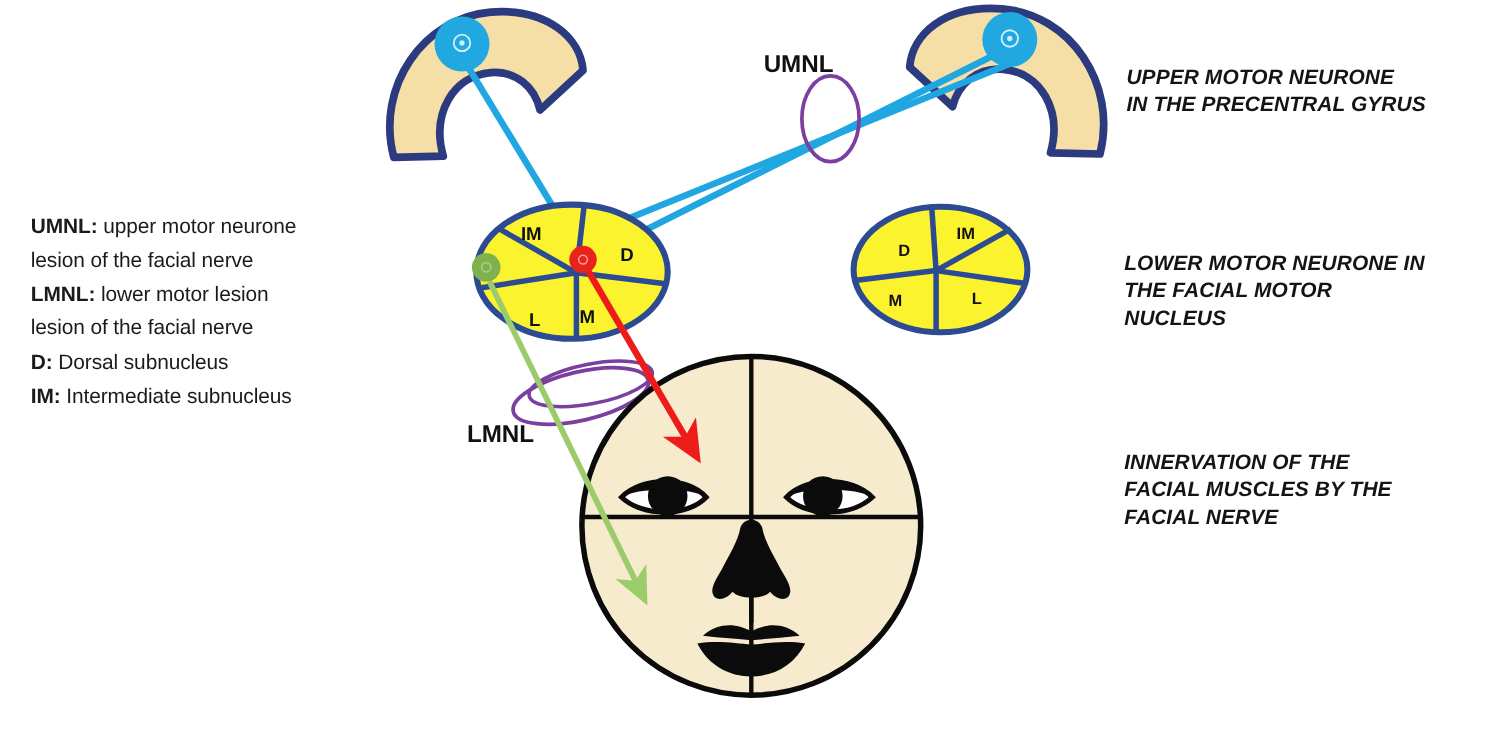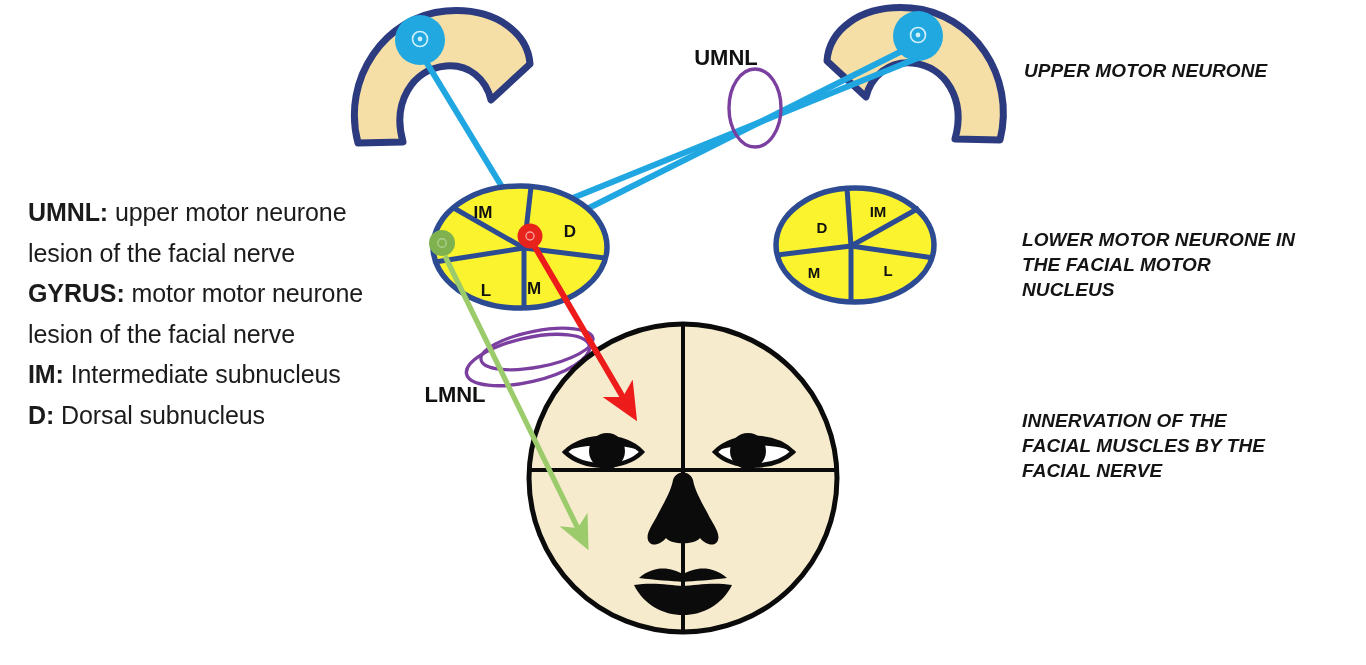--- a/index.html
+++ b/index.html
@@ -25,21 +25,21 @@
     position: absolute;
     left: 0; top: 0;
     width: 1366px;
     height: 665px;
   }
   .legend-block {
     position: absolute;
     left: 28px;
     top: 192px;
     width: 350px;
-    font-size: 25px;
+    font-size: 19px;
     line-height: 1.62;
     color: #1b1b1b;
     letter-spacing: -0.1px;
   }
   .legend-line { white-space: nowrap; }
   .legend-key { font-weight: bold; }
   .side-label {
     position: absolute;
     font-style: italic;
     font-weight: bold;
@@ -212,35 +212,36 @@
   </svg>
 
   <div class="legend-block">
     <div class="legend-line">
       <span class="legend-key">UMNL:</span><span> upper motor neurone</span>
     </div>
     <div class="legend-line">
       <span class="legend-key"></span><span>lesion of the facial nerve</span>
     </div>
     <div class="legend-line">
-      <span class="legend-key">GYRUS:</span><span> motor motor neurone</span>
+      <span class="legend-key">LMNL:</span><span> lower motor lesion</span>
     </div>
     <div class="legend-line">
       <span class="legend-key"></span><span>lesion of the facial nerve</span>
     </div>
     <div class="legend-line">
+      <span class="legend-key">D:</span><span> Dorsal subnucleus</span>
+    </div>
+    <div class="legend-line">
       <span class="legend-key">IM:</span><span> Intermediate subnucleus</span>
-    </div>
-    <div class="legend-line">
-      <span class="legend-key">D:</span><span> Dorsal subnucleus</span>
     </div>
   </div>
 
   <div class="side-label" id="label-umn">
     <span class="ln">UPPER MOTOR NEURONE</span>
+    <span class="ln">IN THE PRECENTRAL GYRUS</span>
   </div>
 
   <div class="side-label" id="label-inn">
     <span class="ln">INNERVATION OF THE</span>
     <span class="ln">FACIAL MUSCLES BY THE</span>
     <span class="ln">FACIAL NERVE</span>
   </div>
 
   <div class="side-label" id="label-lmn">
     <span class="ln">LOWER MOTOR NEURONE IN</span>

